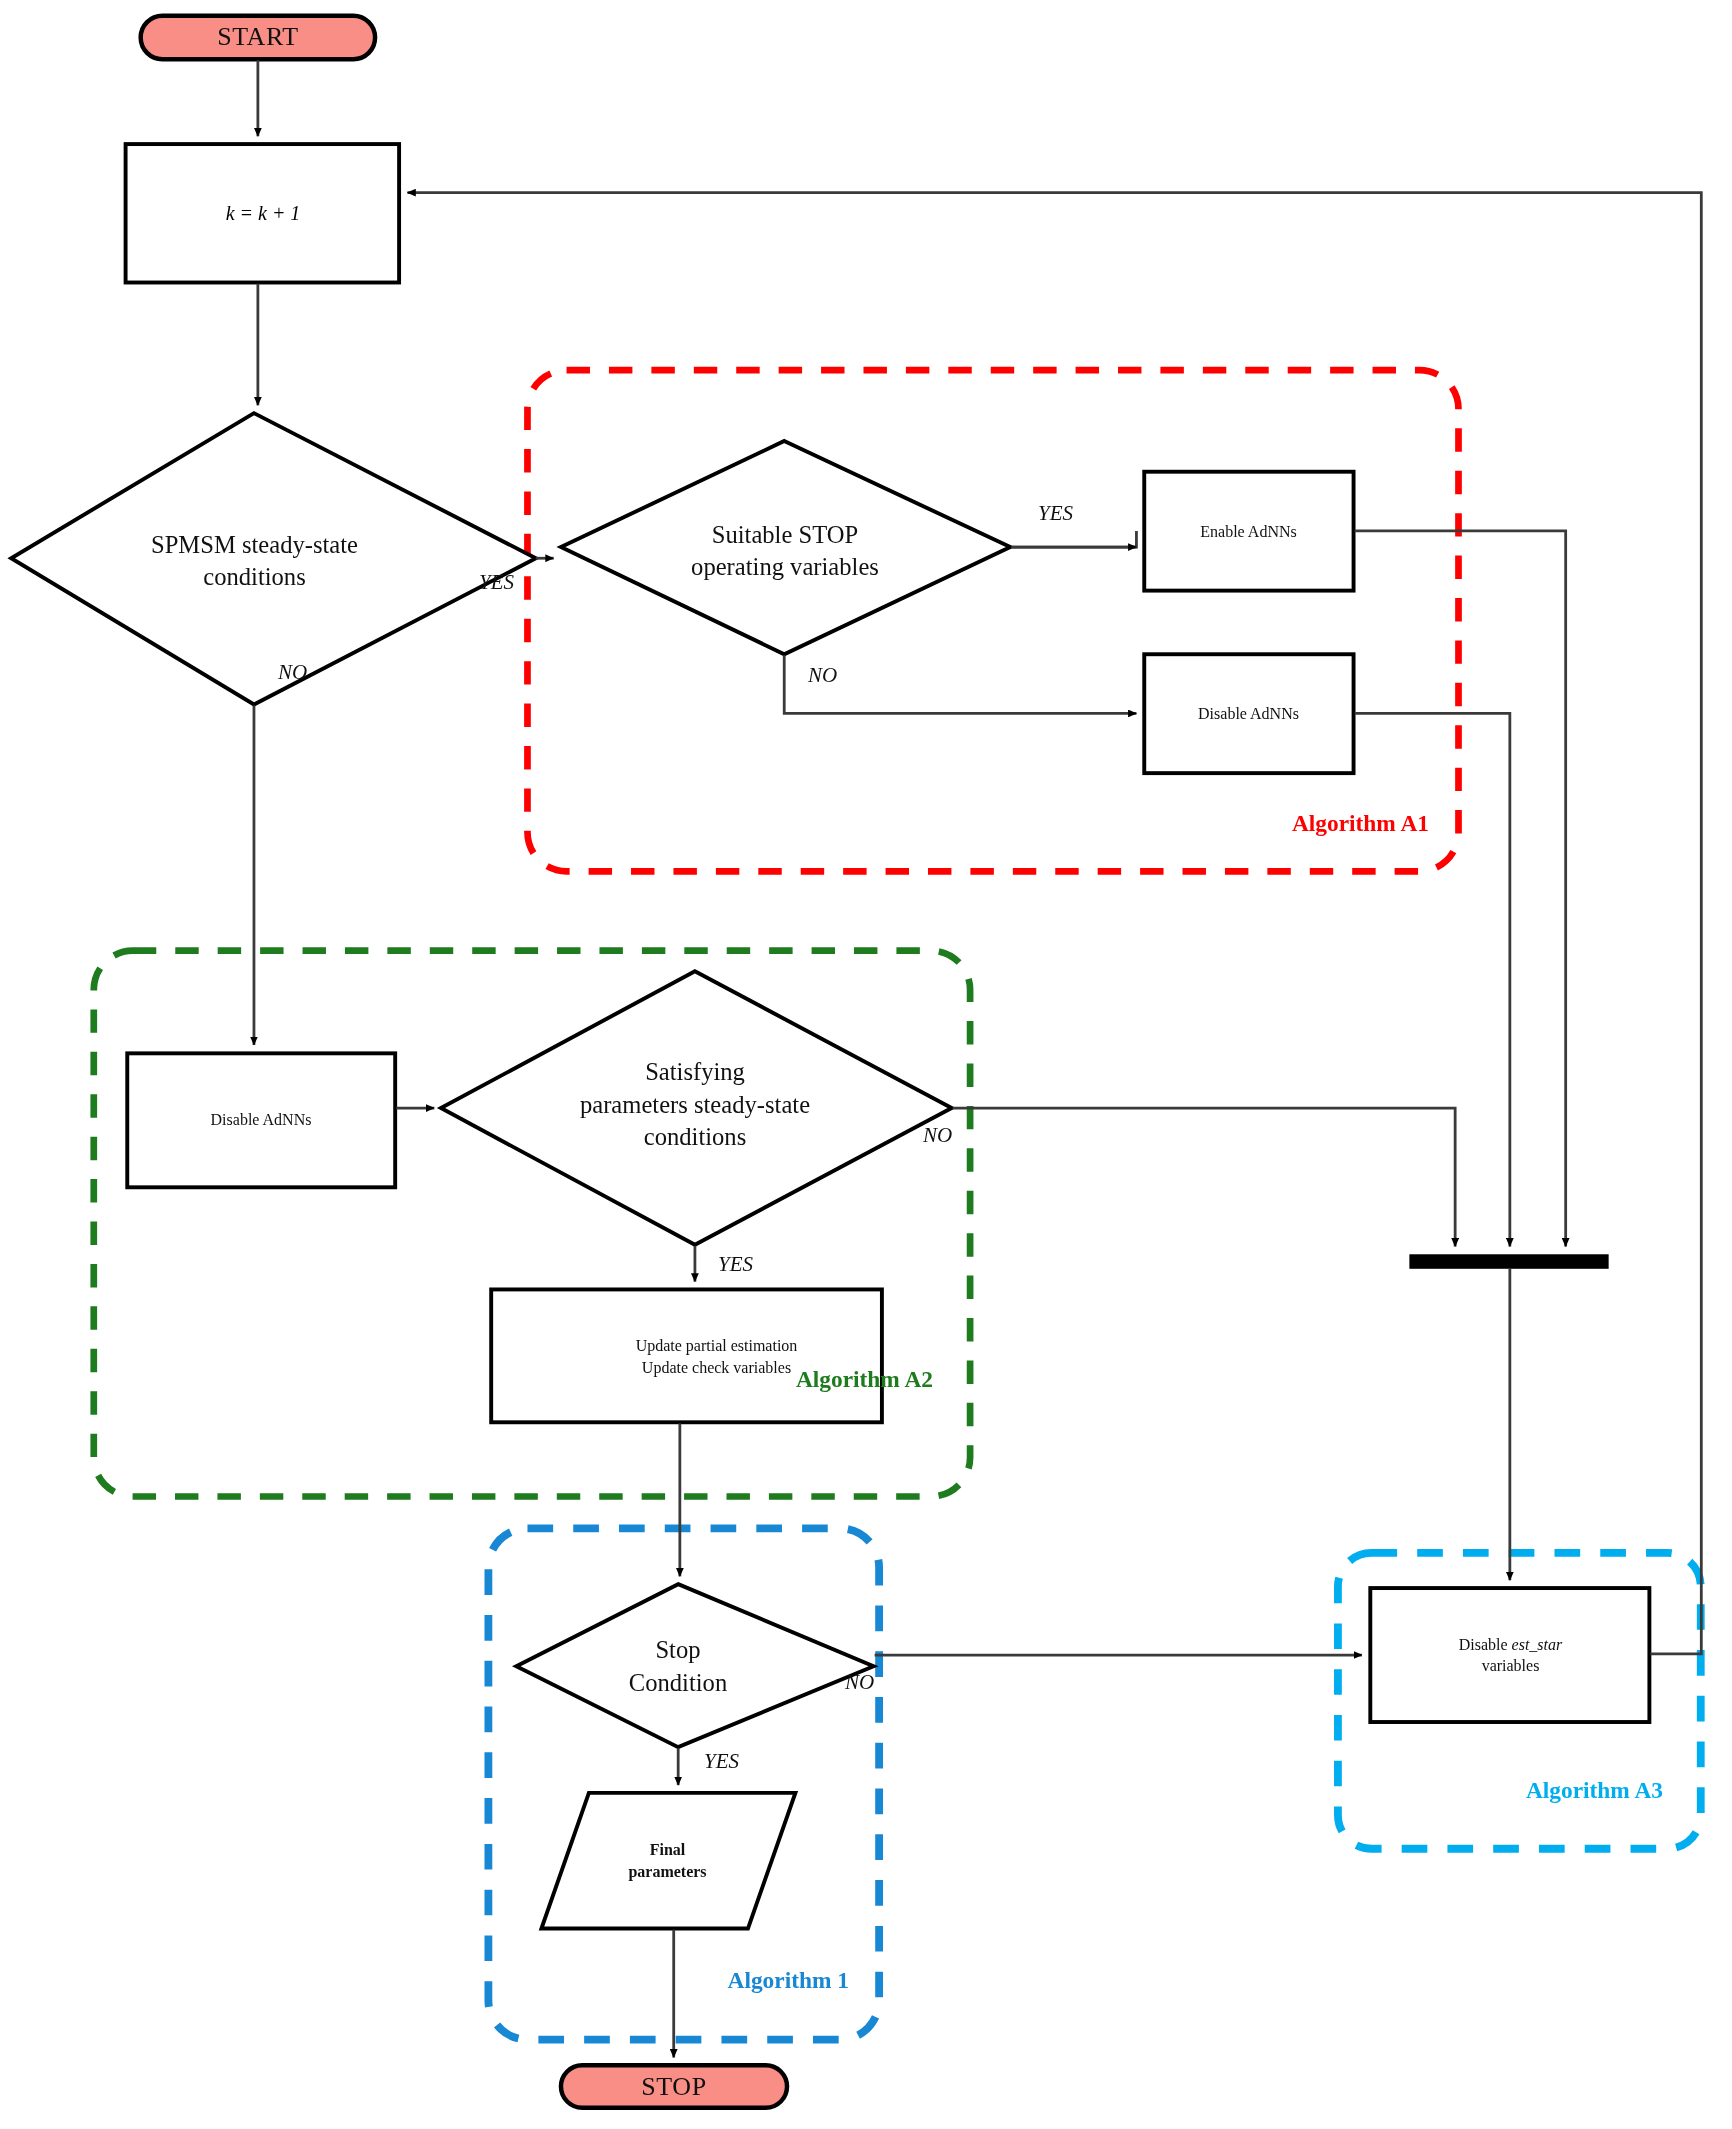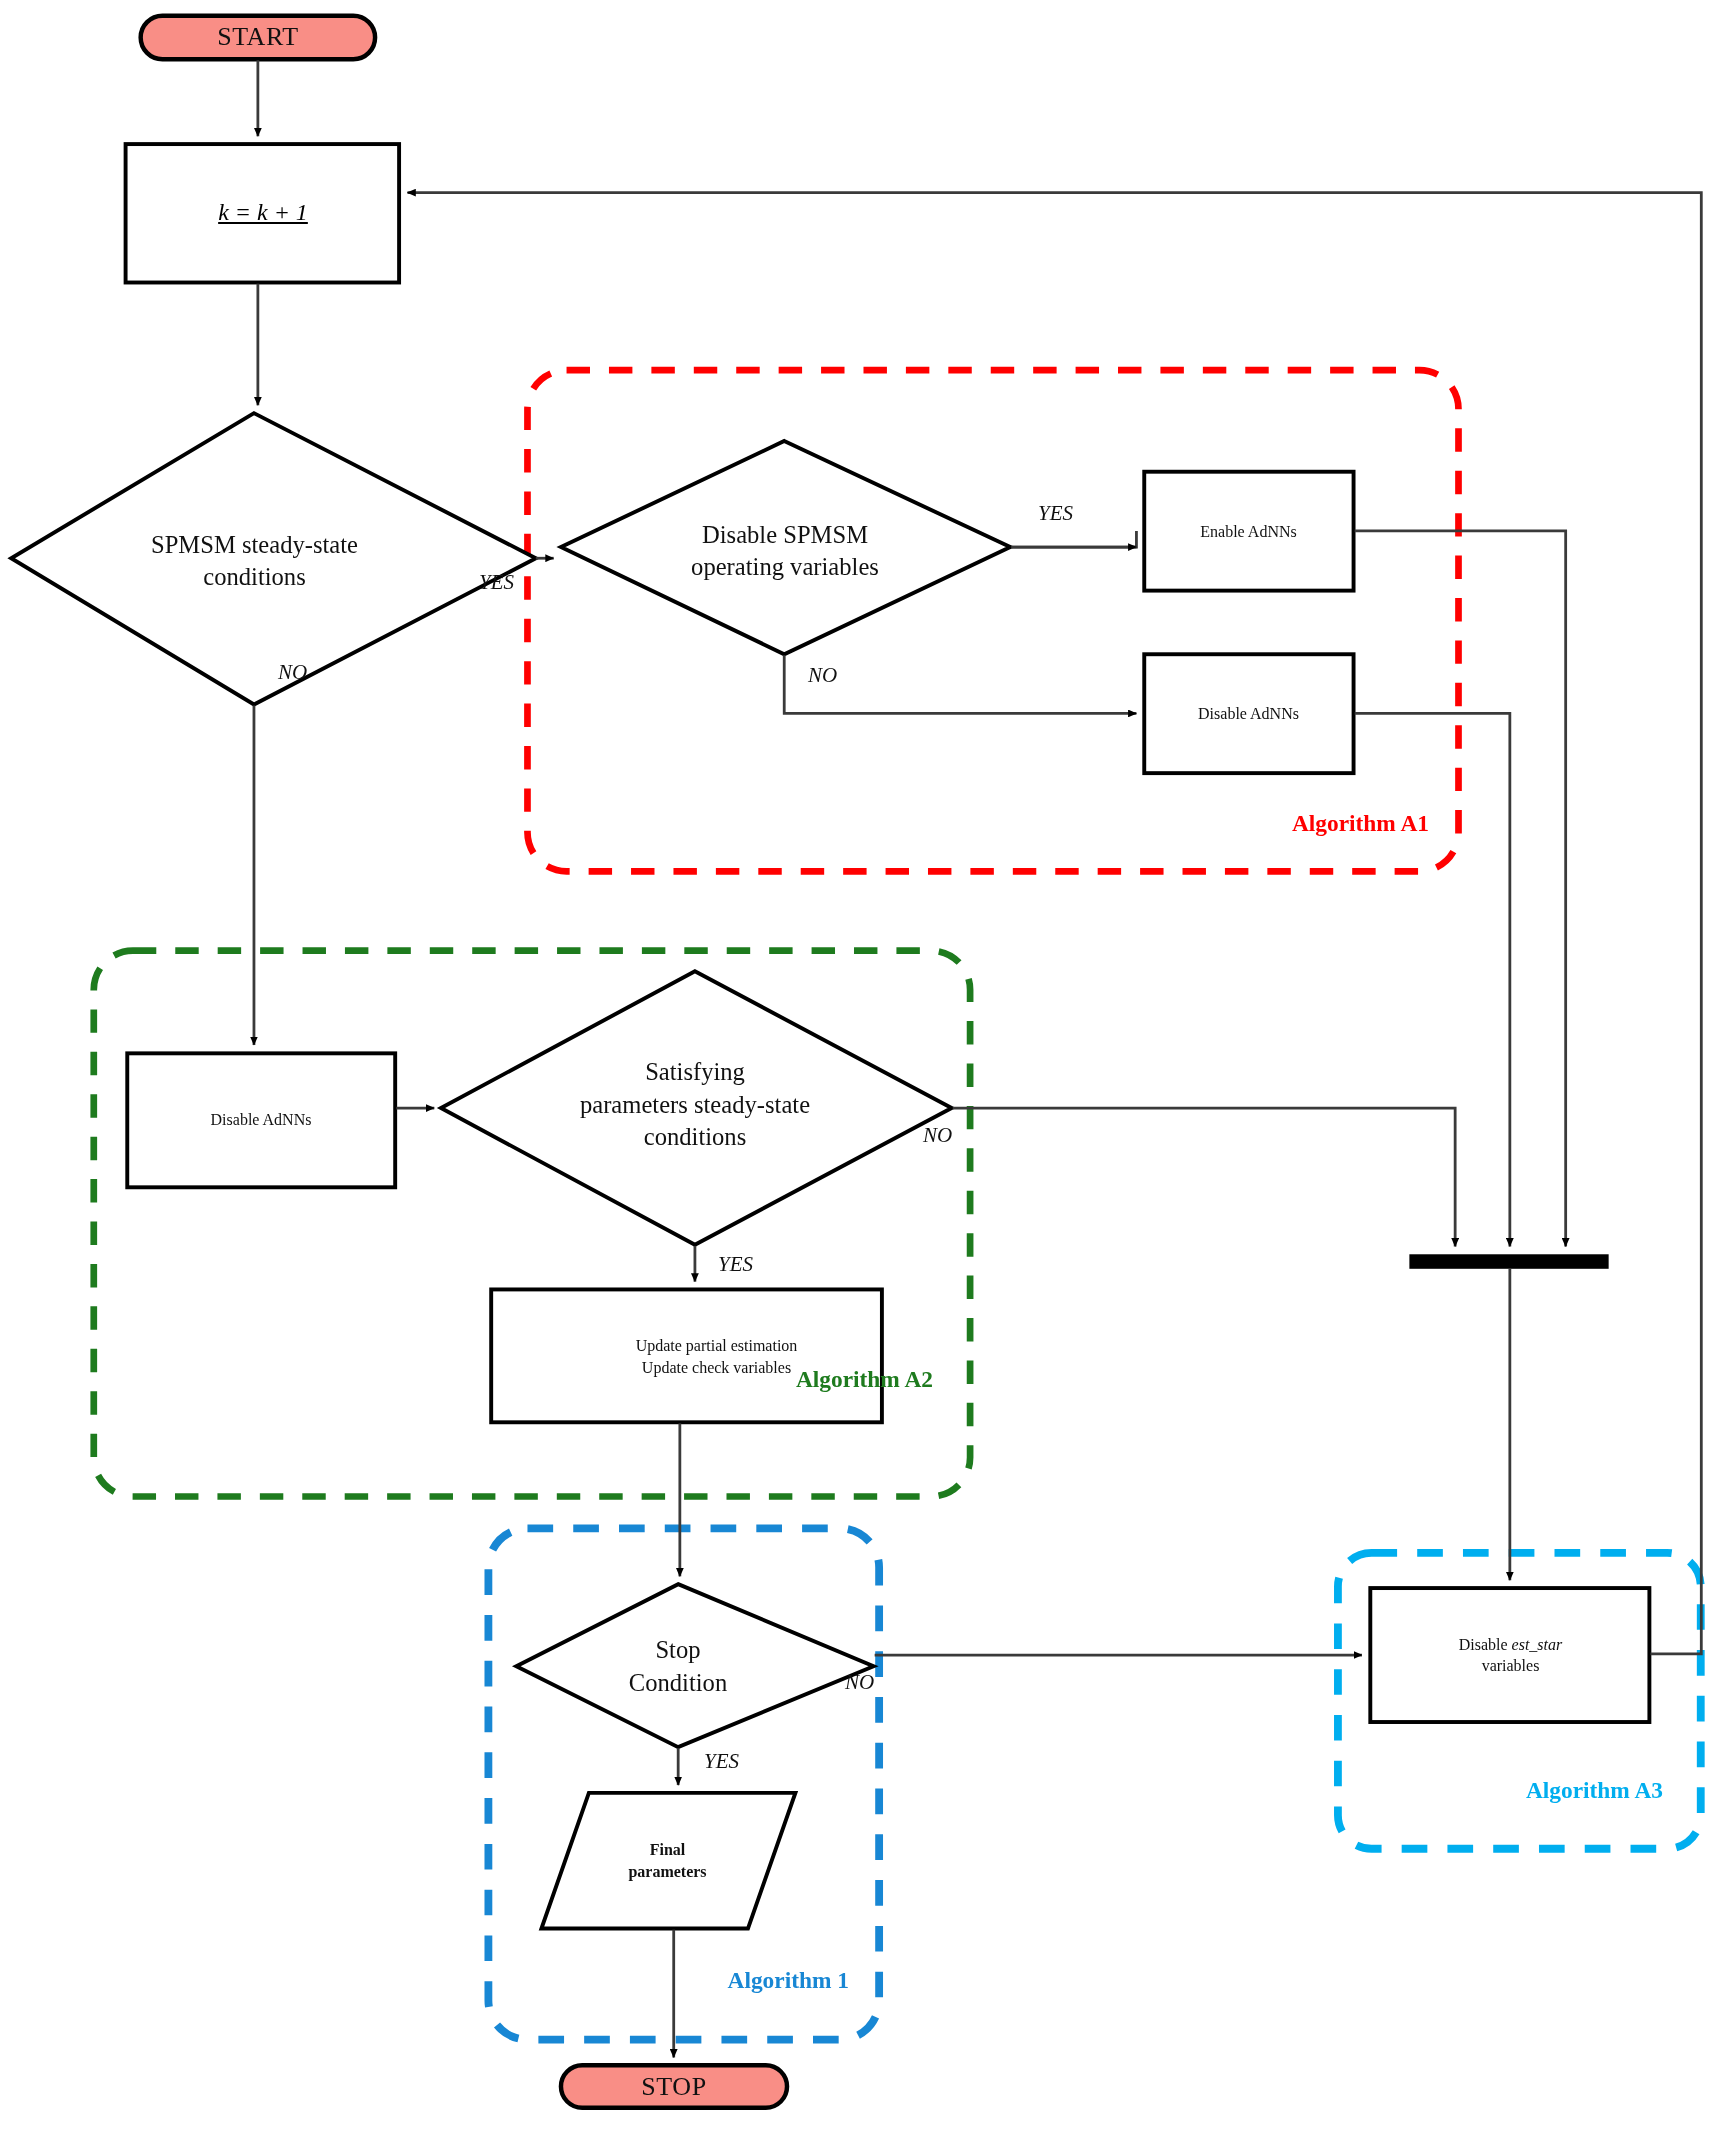--- a/index.html
+++ b/index.html
@@ -91,30 +91,30 @@
 
     <path d="M2705,2273 L2705,2831" fill="none" stroke="#3a3a3a" stroke-width="5" marker-end="url(#ah)"></path>
 
     <path d="M2957,2963 L3048,2963 L3048,345 L730,345" fill="none" stroke="#3a3a3a" stroke-width="5" marker-end="url(#ah)"></path>
   </svg>
 
   <div class="nodelabel terminal-text" style="left:141px;top:15.6px;width:234px;height:44px;">START</div>
   <div class="nodelabel terminal-text" style="left:561px;top:2066px;width:226px;height:42px;">STOP</div>
 
   <div class="nodelabel" style="left:126px;top:144px;width:274px;height:138px;">
-    <span class="mono-italic" style="font-size:24px;text-decoration:underline;">k = k + 1</span>
+    <span class="mono-italic" style="font-size:20px;">k = k + 1</span>
   </div>
 
   <div class="nodelabel dec-text" style="left:73px;top:519px;width:363px;height:84px;flex-direction:column;">
     <span>SPMSM steady-state</span>
     <span>conditions</span>
   </div>
 
   <div class="nodelabel dec-text" style="left:609px;top:509px;width:352px;height:84px;flex-direction:column;">
-    <span>Disable SPMSM</span>
+    <span>Suitable STOP</span>
     <span>operating variables</span>
   </div>
 
   <div class="nodelabel proc-text" style="left:1144px;top:472px;width:209px;height:119px;">Enable AdNNs</div>
 
   <div class="nodelabel proc-text" style="left:1144px;top:654px;width:209px;height:119px;">Disable AdNNs</div>
 
   <div class="nodelabel proc-text" style="left:127px;top:1053px;width:268px;height:134px;">Disable AdNNs</div>
 
   <div class="nodelabel dec-text" style="left:480px;top:1038px;width:430px;height:134px;flex-direction:column;">

